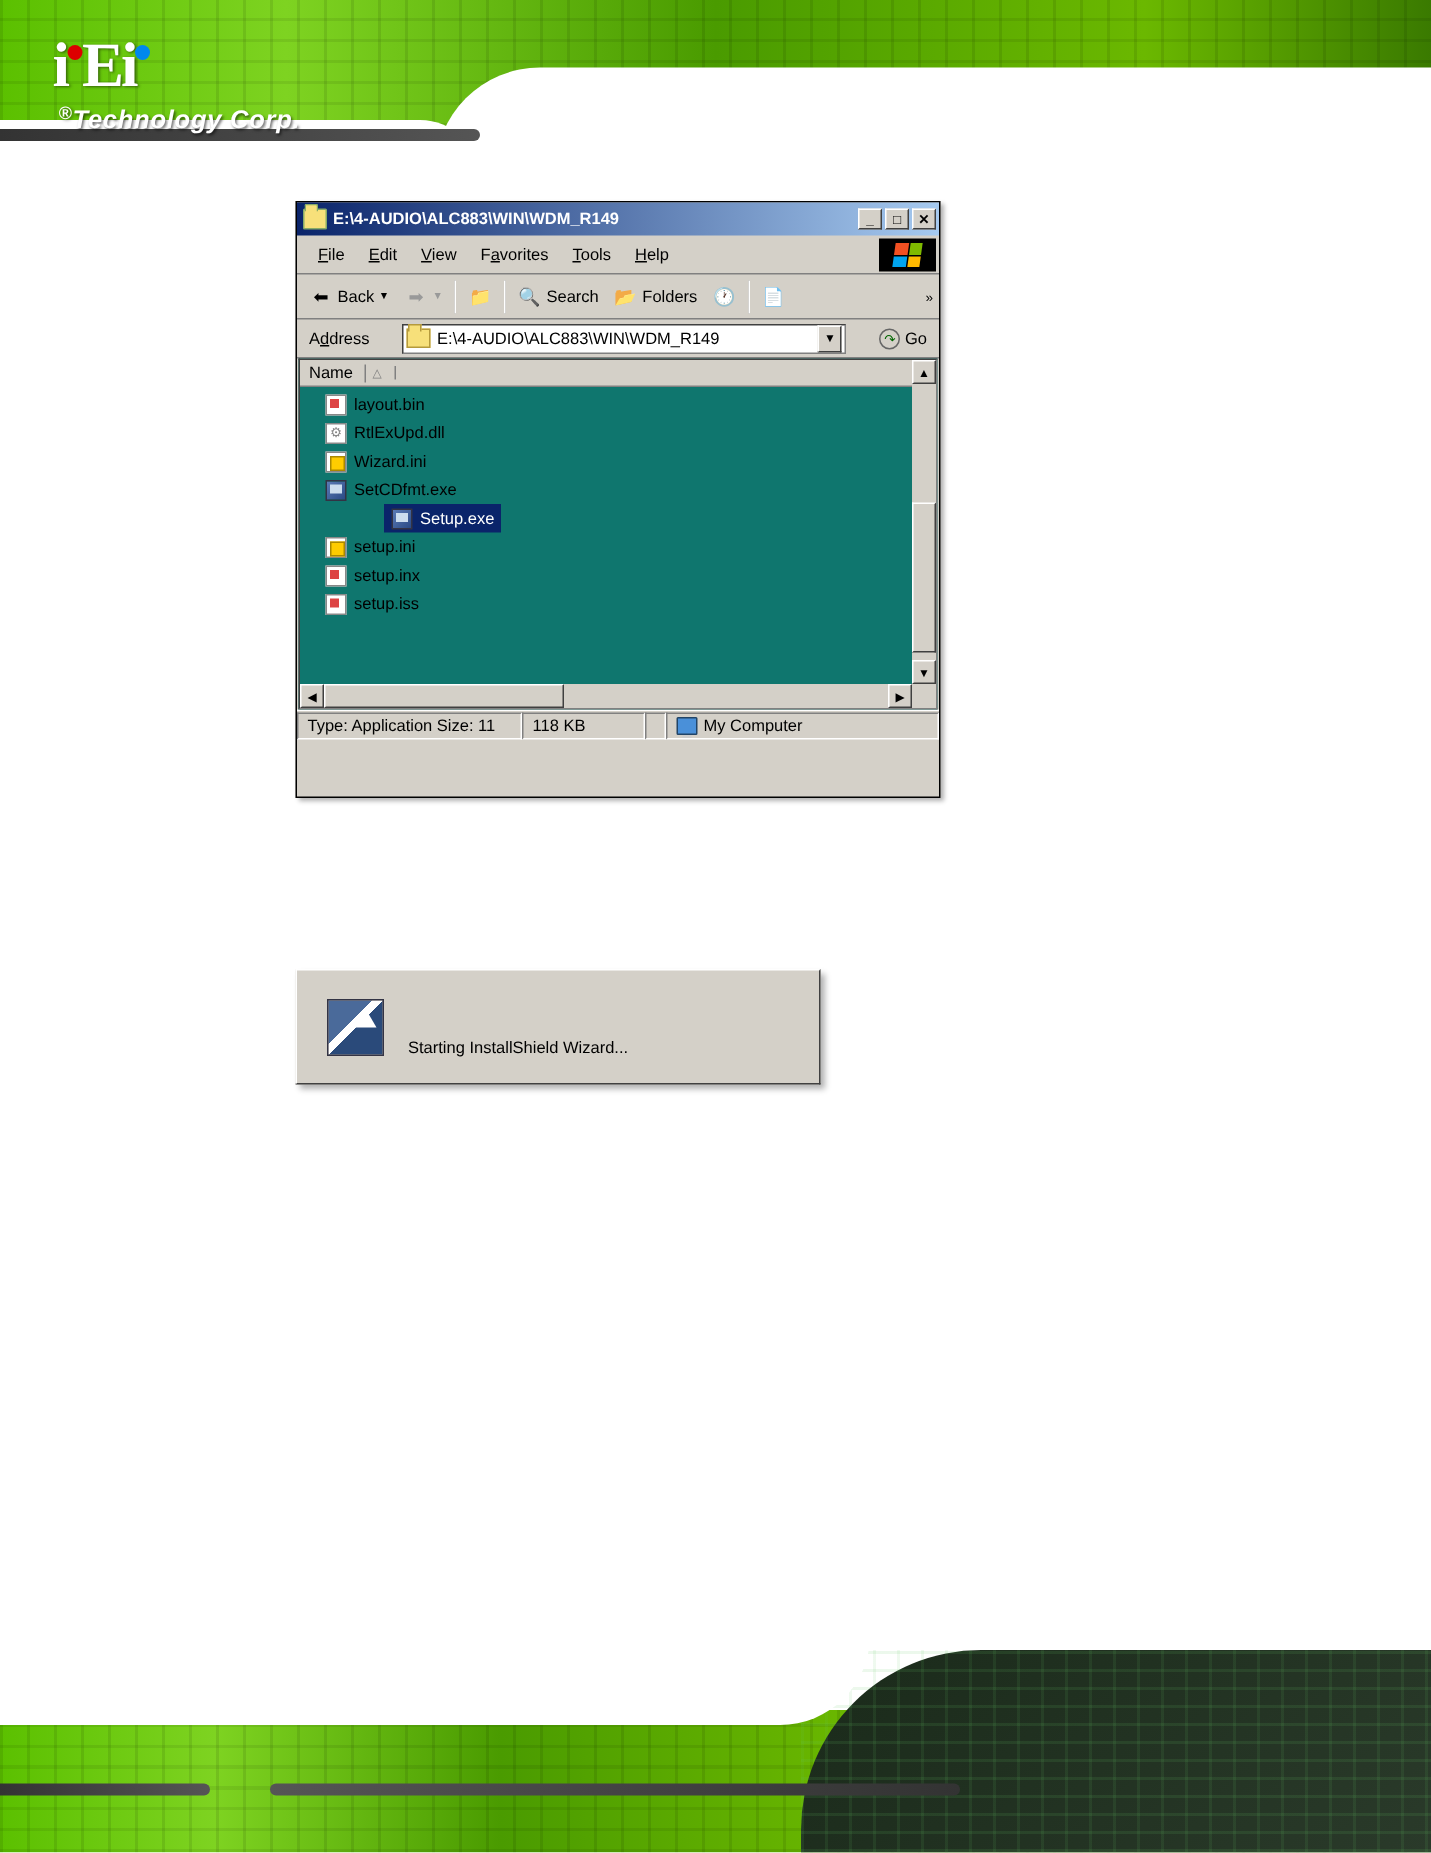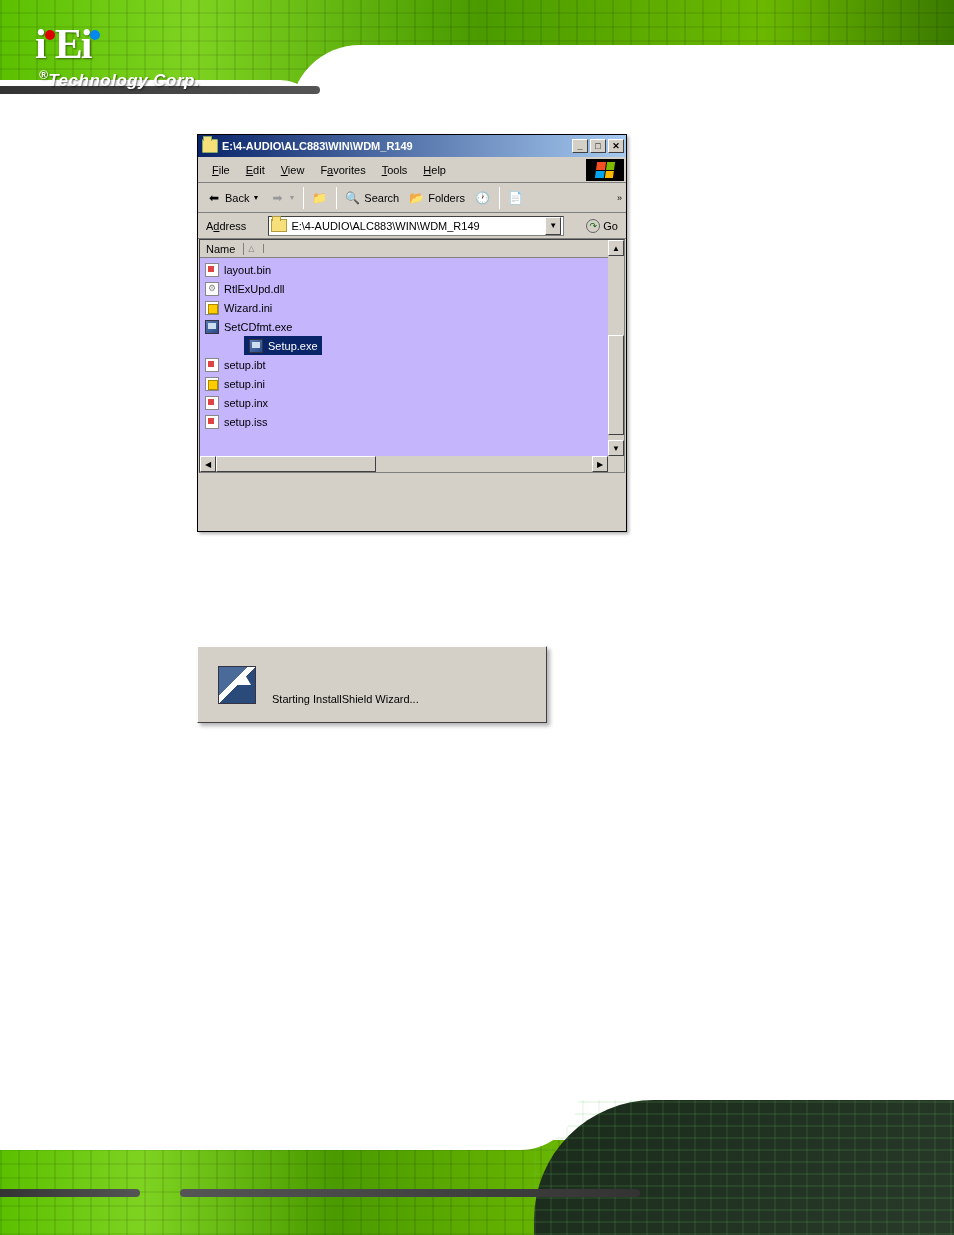--- a/index.html
+++ b/index.html
@@ -45,35 +45,35 @@
 .addr-label { font-size:11px; padding:0 4px; }
 .addr-label u{text-decoration:underline;}
 .addr-combo { flex:1; height:20px; background:#fff; border:1px solid #808080; border-top-color:#404040; border-left-color:#404040; display:flex; align-items:center; padding:0 2px; gap:4px; }
 .folder-icon { width:16px; height:13px; background:#f7e07a; border:1px solid #b59a3c; position:relative; }
 .folder-icon::before{content:'';position:absolute;top:-4px;left:0;width:7px;height:4px;background:#f7e07a;border:1px solid #b59a3c;border-bottom:none;}
 .addr-text { flex:1; font-size:11px; }
 .addr-dd { width:16px; height:18px; background:#d4d0c8; border:1px solid #fff; border-right-color:#404040; border-bottom-color:#404040; display:flex; align-items:center; justify-content:center; font-size:8px; }
 .go-btn { display:flex; align-items:center; gap:3px; padding:2px 4px; font-size:11px; }
 .go-icon{width:14px;height:14px;border:1px solid #666;border-radius:50%;display:flex;align-items:center;justify-content:center;font-size:9px;color:#060;}
 
-.filelist-container { height:234px; position:relative; background:#c4b5fd; border:1px solid #808080; border-top-color:#404040; border-left-color:#404040; margin:0 1px; }
+.filelist-container { height:234px; position:relative; background:#0f766e; border:1px solid #808080; border-top-color:#404040; border-left-color:#404040; margin:0 1px; }
 .fl-header { height:18px; background:#d4d0c8; border-bottom:1px solid #808080; display:flex; align-items:center; padding:0 6px; font-size:11px; }
 .fl-header span{border-right:1px solid #808080;padding-right:8px;}
 .sort-arrow{font-size:8px;color:#808080;margin-left:4px;}
 .fl-scroll-v{position:absolute;right:0;top:0;width:16px;height:100%;background:#d4d0c8;}
 .fl-scroll-v .sbtn{width:16px;height:16px;background:#d4d0c8;border:1px solid #fff;border-right-color:#404040;border-bottom-color:#404040;display:flex;align-items:center;justify-content:center;font-size:8px;}
 .fl-scroll-v .sbtn.bot{position:absolute;bottom:16px;}
 .fl-scroll-v .thumb{position:absolute;top:95px;width:16px;height:100px;background:#d4d0c8;border:1px solid #fff;border-right-color:#404040;border-bottom-color:#404040;}
 .fl-scroll-h{position:absolute;bottom:0;left:0;width:calc(100% - 16px);height:16px;background:#d4d0c8;display:flex;}
 .fl-scroll-h .sbtn{width:16px;height:16px;background:#d4d0c8;border:1px solid #fff;border-right-color:#404040;border-bottom-color:#404040;display:flex;align-items:center;justify-content:center;font-size:8px;}
 .fl-scroll-h .htrack{flex:1;position:relative;}
 .fl-scroll-h .hthumb{position:absolute;left:0;width:160px;height:16px;background:#d4d0c8;border:1px solid #fff;border-right-color:#404040;border-bottom-color:#404040;}
 .fl-corner{position:absolute;right:0;bottom:0;width:16px;height:16px;background:#d4d0c8;}
 
-.fl-body { padding:2px 0; }
+.fl-body { padding:2px 12px; }
 .file-row { display:flex; align-items:center; padding:1px 4px; gap:4px; font-size:11px; height:19px; }
 .file-row.selected { background:#0a246a; color:#fff; width:fit-content; padding-right:4px;margin-left:44px; }
 .file-icon { width:16px; height:16px; display:flex; align-items:center; justify-content:center; font-size:11px; }
 .ico-bin{width:14px;height:14px;background:#fff;border:1px solid #888;position:relative;}
 .ico-bin::after{content:'';position:absolute;top:2px;left:2px;width:6px;height:6px;background:#d44;}
 .ico-txt{width:14px;height:14px;background:#fff;border:1px solid #888;position:relative;}
 .ico-txt::after{content:'';position:absolute;top:3px;left:2px;right:2px;height:1px;background:#888;box-shadow:0 3px 0 #888,0 6px 0 #888;}
 .ico-dll{width:14px;height:14px;background:#fff;border:1px solid #888;position:relative;}
 .ico-dll::after{content:'⚙';position:absolute;top:0;left:2px;font-size:9px;color:#888;}
 .ico-ini{width:14px;height:14px;background:#fff;border:1px solid #888;position:relative;}
@@ -224,26 +224,20 @@
           <span>SetCDfmt.exe</span>
         </div>
         <div class="file-row selected">
           <div class="file-icon">
             <div class="ico-exe"></div>
           </div>
           <span>Setup.exe</span>
         </div>
         <div class="file-row">
           <div class="file-icon">
-            <div class="ico-bin"></div>
-          </div>
-          <span>setup.ibt</span>
-        </div>
-        <div class="file-row">
-          <div class="file-icon">
             <div class="ico-ini"></div>
           </div>
           <span>setup.ini</span>
         </div>
         <div class="file-row">
           <div class="file-icon">
             <div class="ico-bin"></div>
           </div>
           <span>setup.inx</span>
         </div>
@@ -262,20 +256,29 @@
     <div class="fl-scroll-h">
       <div class="sbtn">◀</div>
       <div class="htrack">
           <div class="hthumb"></div>
         </div>
       <div class="sbtn">▶</div>
     </div>
     <div class="fl-corner"></div>
   </div>
 
+  <div class="statusbar">
+    <div class="status-cell sc1">Type: Application Size: 11</div>
+    <div class="status-cell sc2">118 KB</div>
+    <div class="status-cell sc3"></div>
+    <div class="status-cell sc4">
+      <div class="comp-icon"></div>
+      <span>My Computer</span>
+    </div>
+  </div>
 </div>
 
 <div class="ish">
   <div class="ish-icon"></div>
   <div class="ish-text">Starting InstallShield Wizard...</div>
 </div>
 
 <div class="footer-band">
   <div class="footer-green"></div>
   <div class="footer-dark"></div>

